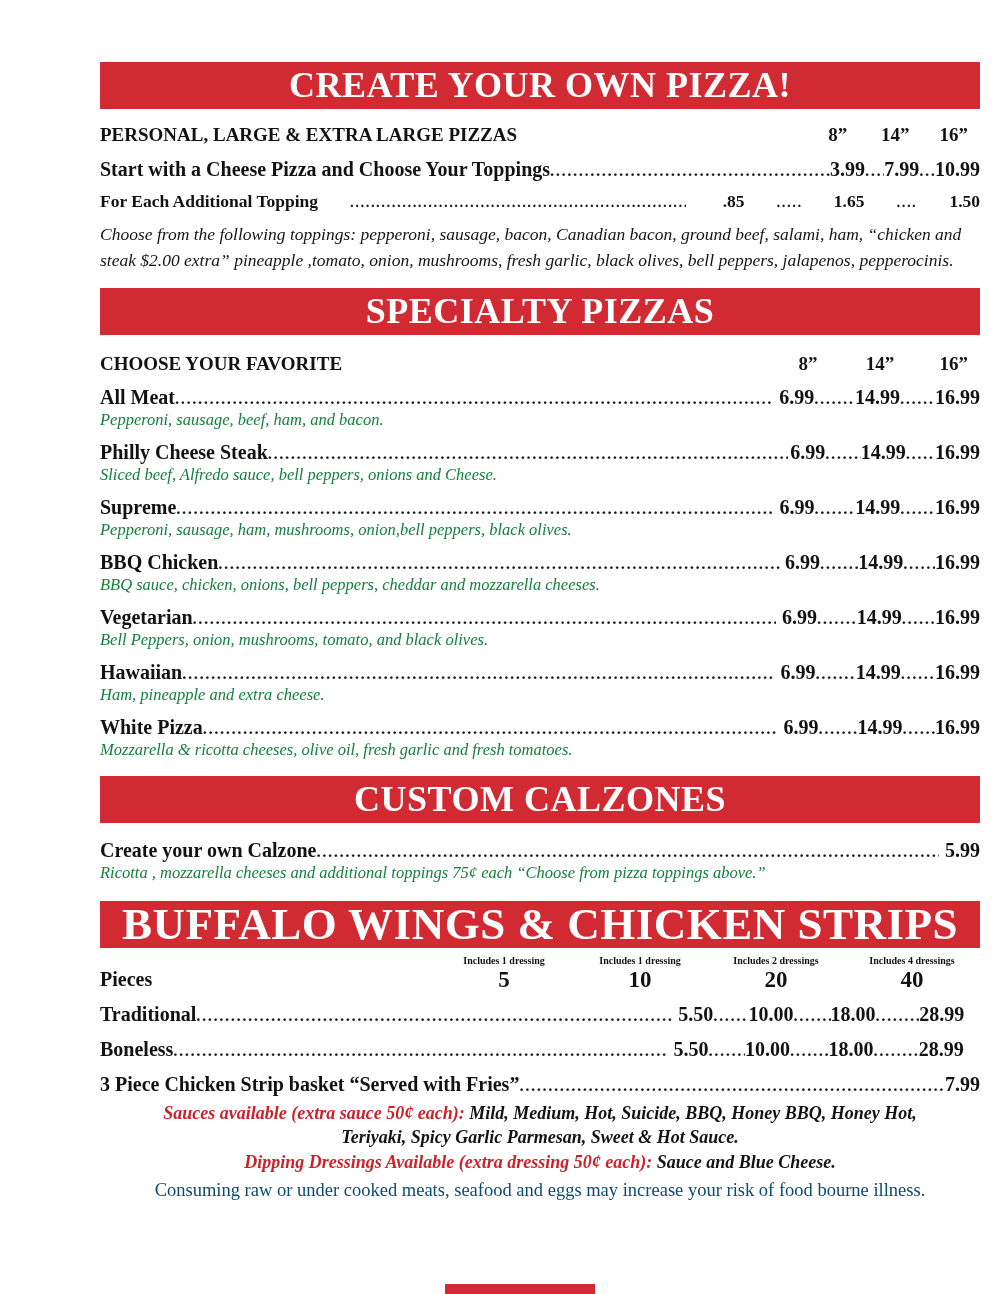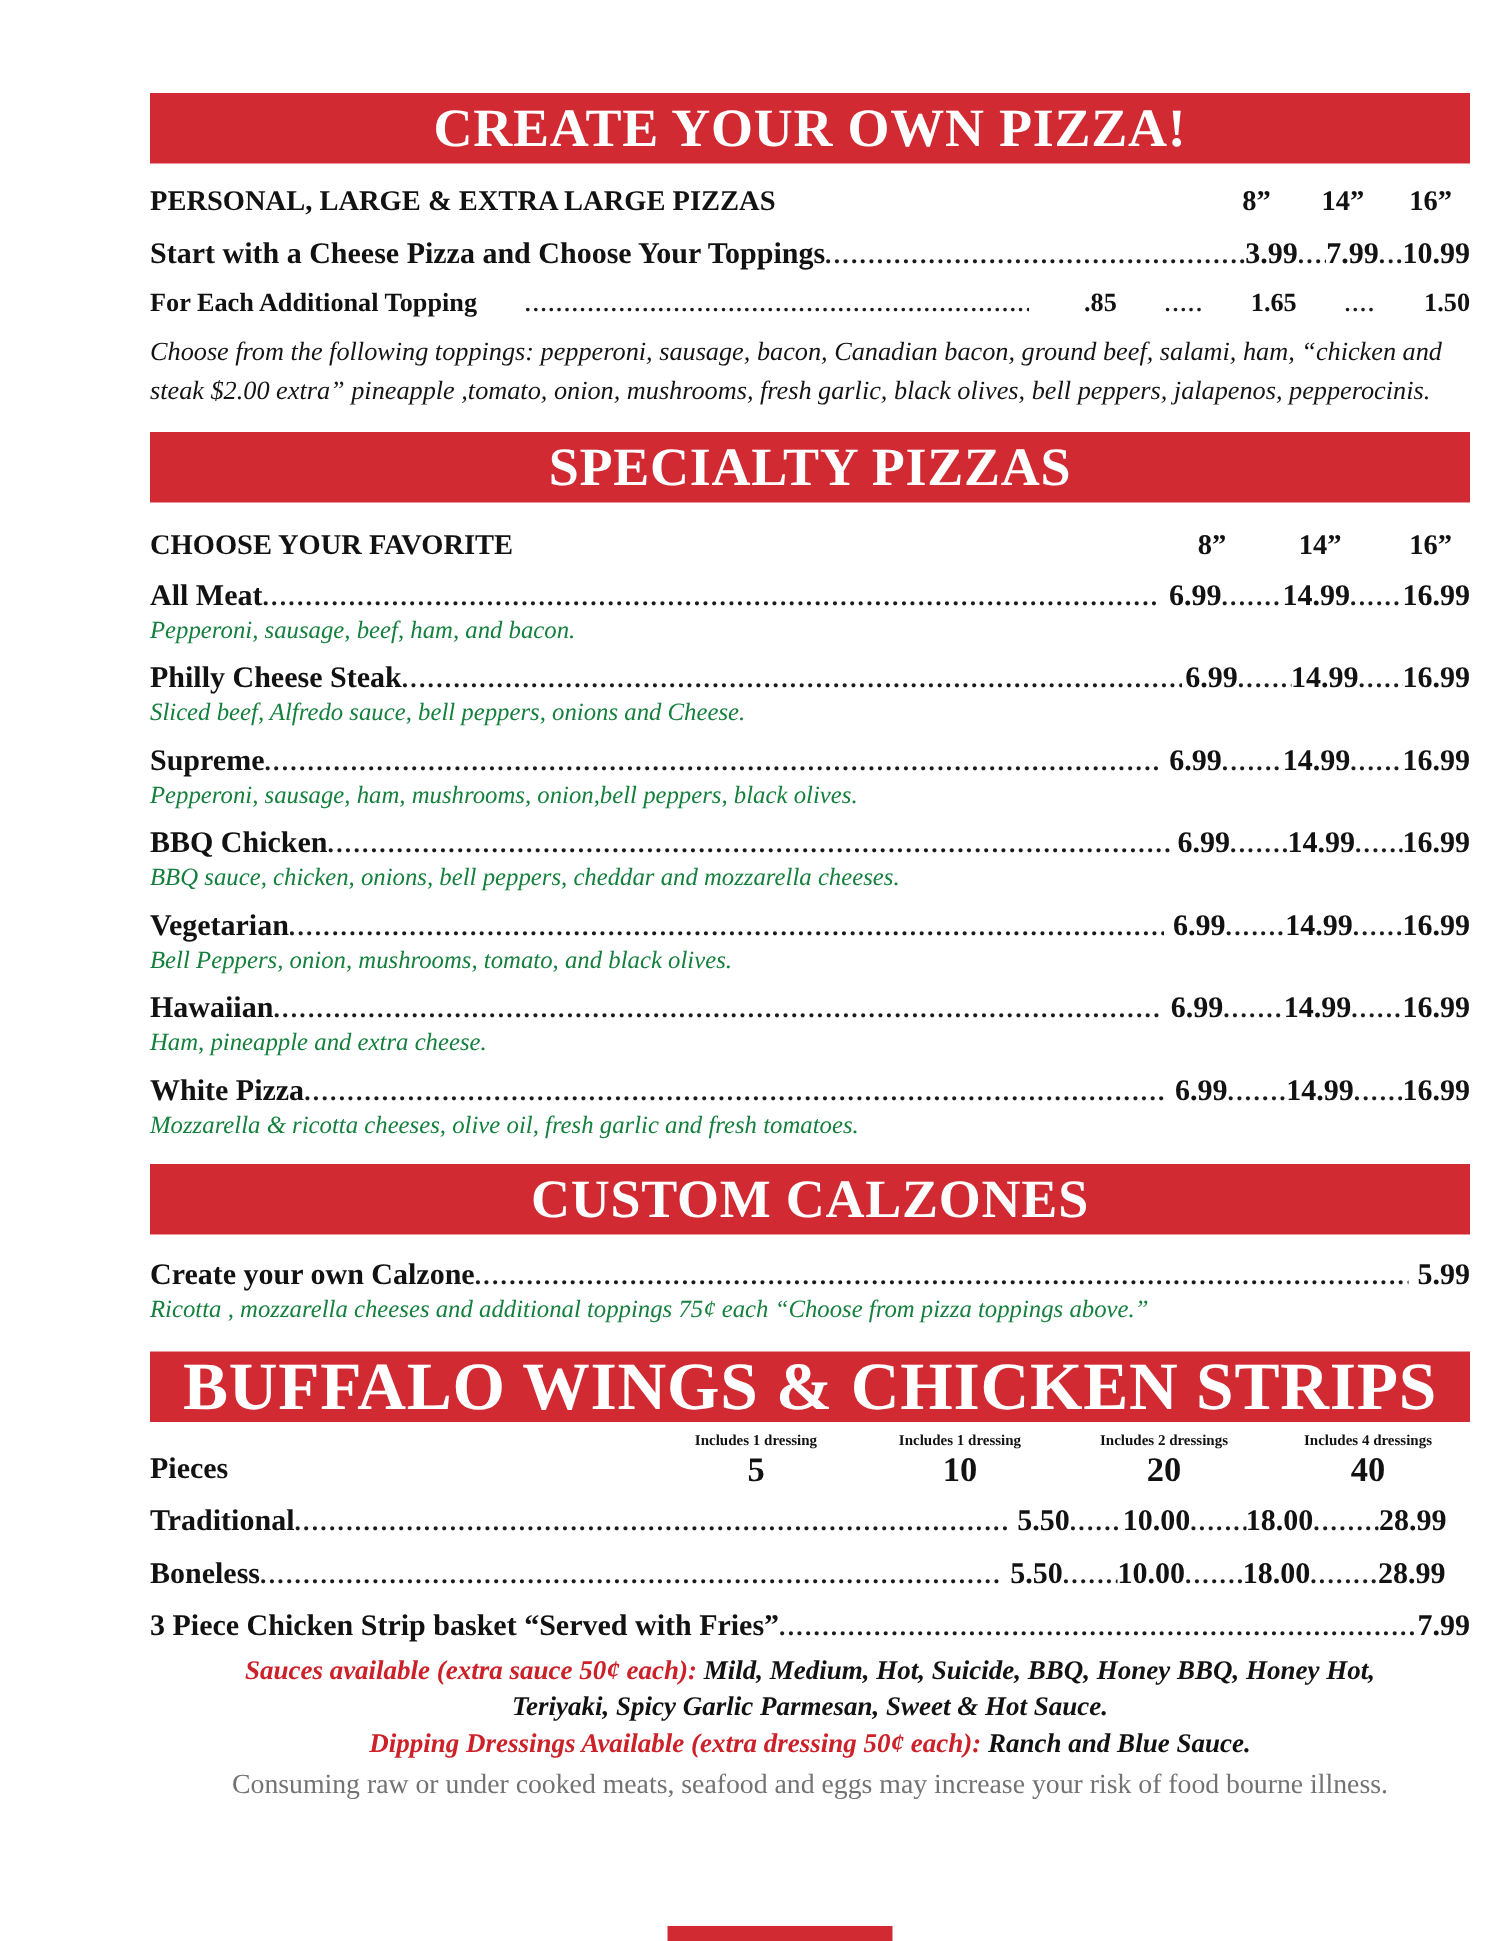--- a/index.html
+++ b/index.html
@@ -55,21 +55,21 @@
   .wings-head { display:flex; align-items:flex-end; margin-top:6px; }
   .pieces { flex:1 1 auto; font-weight:bold; font-size:20px; }
   .wcol { width:136px; text-align:center; }
   .wnote { font-size:10px; font-weight:bold; line-height:1.4; }
   .wnum { font-size:23px; font-weight:bold; line-height:1.0; }
 
   .center { text-align:center; }
   .sauces { font-size:18px; font-weight:bold; font-style:italic; margin-top:5px; line-height:1.35; }
   .redtxt { color:#cc2129; }
   .dipping { font-size:18px; font-weight:bold; font-style:italic; margin-top:3px; }
-  .disclaimer { font-size:18.5px; color:#737373; margin-top:7px; }
+  .disclaimer { font-size:18.5px; color:#0c4a6e; margin-top:7px; }
 
   .bottom-bar {
     position:absolute; bottom:0; left:50%; transform:translateX(-50%);
     width:150px; height:10px; background:#d22a32;
   }
 </style>
 </head>
 <body>
 
 <div class="page">
@@ -276,21 +276,21 @@
     </div>
 
     <div class="sauces center">
       <span class="redtxt">Sauces available (extra sauce 50¢ each): </span>
       <span>Mild, Medium, Hot, Suicide, BBQ, Honey BBQ, Honey Hot,</span>
       <div>Teriyaki, Spicy Garlic Parmesan, Sweet &amp; Hot Sauce.</div>
     </div>
 
     <div class="dipping center">
       <span class="redtxt">Dipping Dressings Available (extra dressing 50¢ each): </span>
-      <span>Ranch and Blue Sauce.</span>
+      <span>Sauce and Blue Cheese.</span>
     </div>
 
     <div class="disclaimer center">Consuming raw or under cooked meats, seafood and eggs may increase your risk of food bourne illness.</div>
 
   </div>
 
   <div class="bottom-bar"></div>
 </div>
 
 </body></html>

